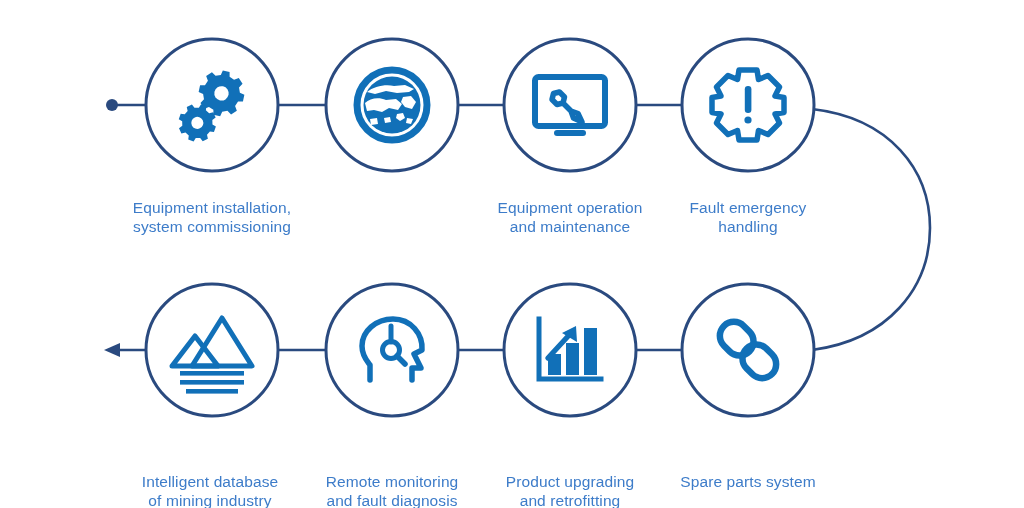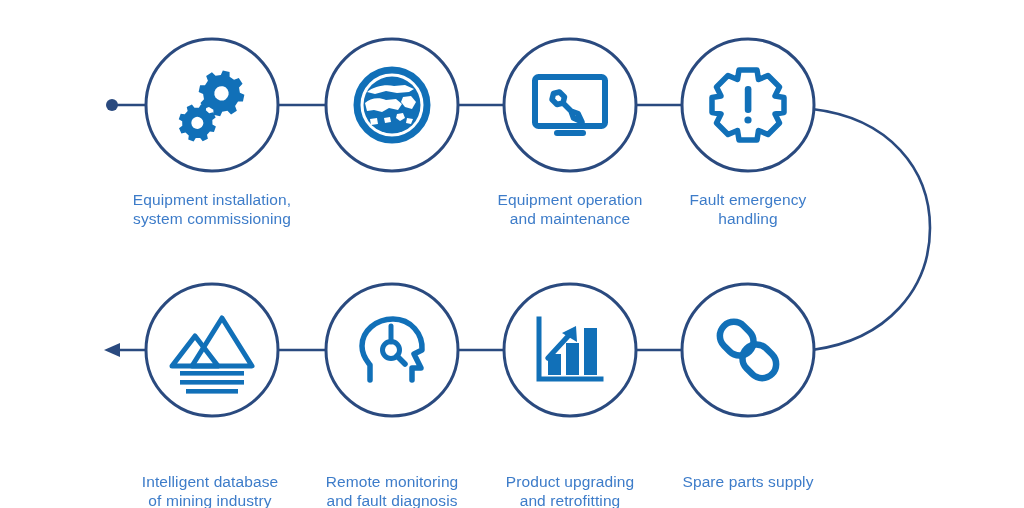--- a/index.html
+++ b/index.html
@@ -14,21 +14,21 @@
   .label{
     position:absolute;
     text-align:center;
     color:#3d7cc9;
     font-size:15.5px;
     line-height:19px;
     letter-spacing:.1px;
     white-space:pre-line;
     font-family:"Liberation Sans", sans-serif;
   }
-  .label.top{top:190px;}
+  .label.top{top:198px;}
   .label.bot{top:435px;margin-top:37px;}
 </style>
 </head>
 <body>
 
 <div id="stage">
 
   <svg id="flow" viewBox="0 0 1024 508">
     <defs>
       <clipPath id="clipC1">
@@ -133,21 +133,21 @@
     </g>
   </svg>
 
   <div class="label top" style="left:92px;width:240px;">Equipment installation,
 system commissioning</div>
   <div class="label top" style="left:658px;width:180px;">Fault emergency
 handling</div>
   <div class="label top" style="left:470px;width:200px;">Equipment operation
 and maintenance</div>
 
-  <div class="label bot" style="left:658px;width:180px;">Spare parts supply</div>
+  <div class="label bot" style="left:658px;width:180px;">Spare parts system</div>
   <div class="label bot" style="left:472px;width:196px;">Product upgrading
 and retrofitting</div>
   <div class="label bot" style="left:294px;width:196px;text-align:center;">Remote monitoring
 and fault diagnosis</div>
   <div class="label bot" style="left:112px;width:196px;">Intelligent database
 of mining industry</div>
 
 </div>
 
 </body></html>

